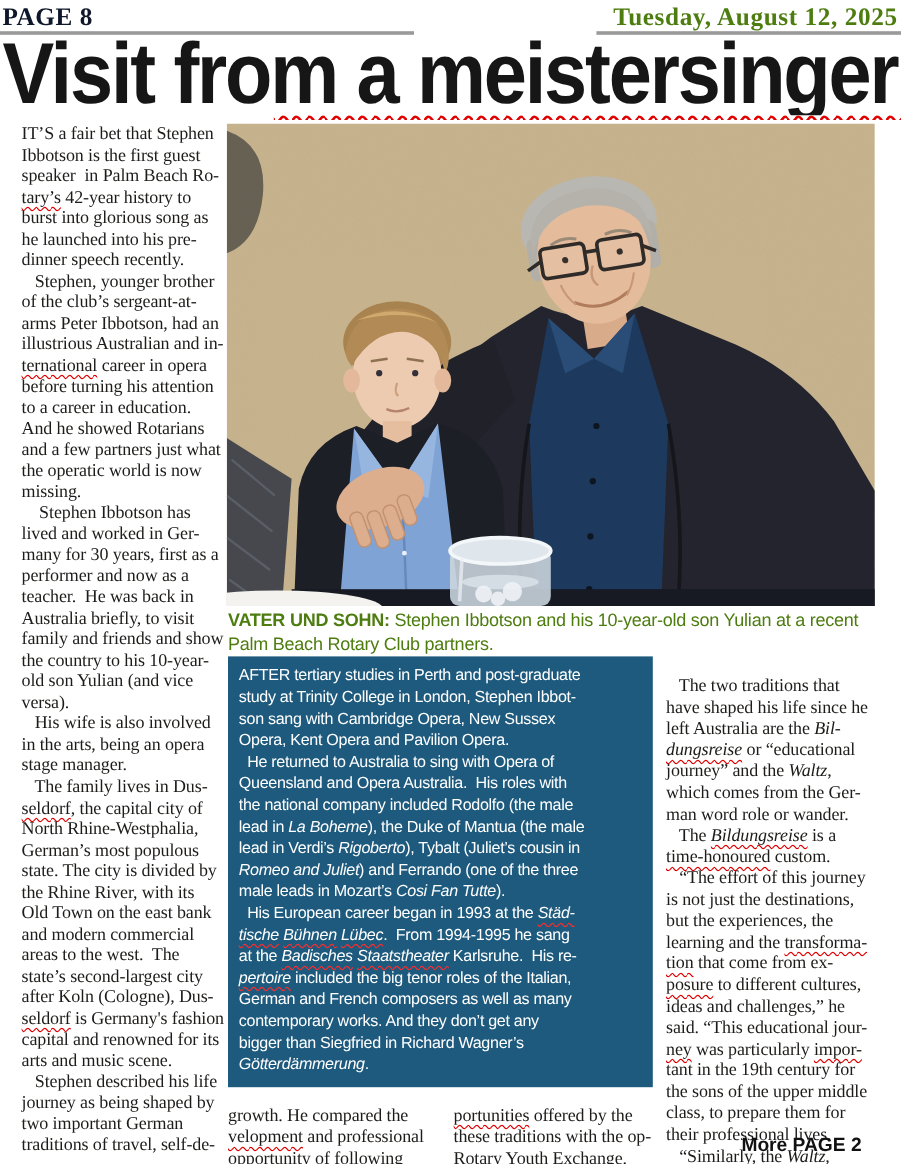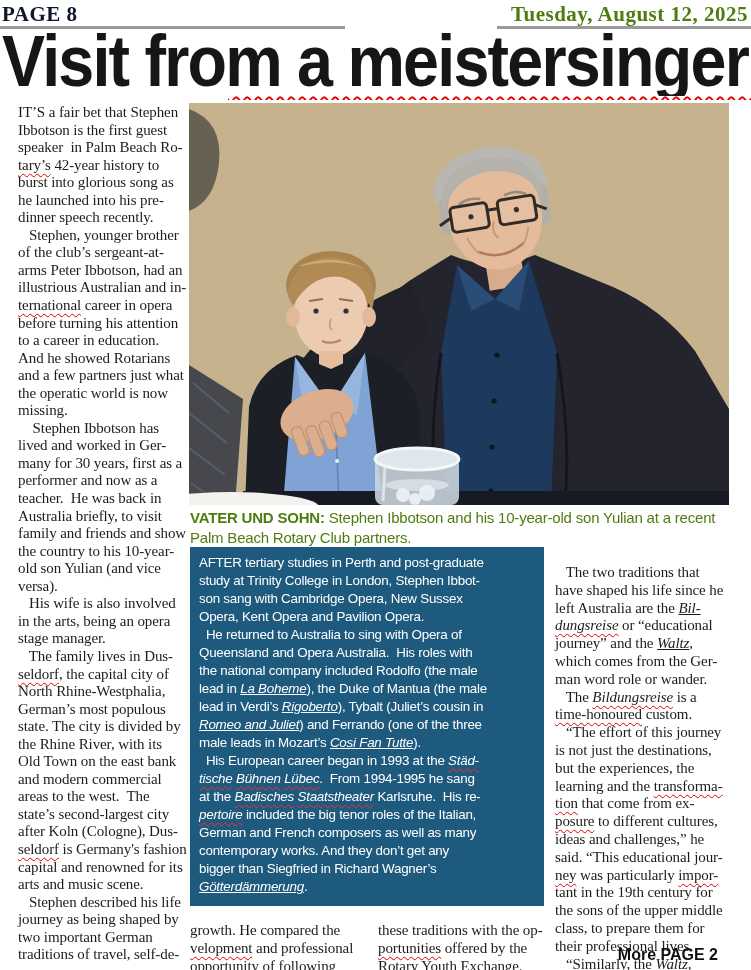--- a/index.html
+++ b/index.html
@@ -35,21 +35,21 @@
   .caption{position:absolute;left:190px;top:508px;width:548px;
            font-family:"Liberation Sans",sans-serif;font-size:15px;line-height:19.5px;
            letter-spacing:-0.2px;color:#4d7c0f;white-space:pre;}
   
   .bluebox{position:absolute;left:190px;top:547px;width:354px;height:359px;background:#1d5a7d;
            box-sizing:border-box;padding:7px 4px 24px 9px;overflow:hidden;
            font-family:"Liberation Sans",sans-serif;font-size:13.4px;line-height:18px;
            letter-spacing:-0.25px;color:#ffffff;white-space:pre;}
   .bluebox .sq{text-decoration-color:#ff2a2a;font-style:italic;}
   
-  .it{font-style:italic;text-decoration:underline;}
+  .it{font-style:italic;}
   .bd{font-weight:bold;}
   .sq{text-decoration-line:underline;text-decoration-style:wavy;text-decoration-color:#e00000;
       text-decoration-thickness:1px;text-underline-offset:2.5px;text-decoration-skip-ink:none;}
   .lk{text-decoration-line:underline;text-decoration-style:double;text-decoration-color:#2b5fd9;
       text-decoration-thickness:2.5px;text-underline-offset:2px;}
   .tl{min-height:1em;}
 </style>
 </head>
 <body>
 
@@ -163,15 +163,15 @@
   </figure>
 
   <div class="caption"><div class="tl"><span class="bd">VATER UND SOHN:</span><span> Stephen Ibbotson and his 10-year-old son Yulian at a recent</span></div><div class="tl"><span>Palm Beach Rotary Club partners.</span></div></div>
 
   <div class="bluebox"><div class="tl"><span>AFTER tertiary studies in Perth and post-graduate</span></div><div class="tl"><span>study at Trinity College in London, Stephen Ibbot-</span></div><div class="tl"><span>son sang with Cambridge Opera, New Sussex</span></div><div class="tl"><span>Opera, Kent Opera and Pavilion Opera.</span></div><div class="tl"><span>  He returned to Australia to sing with Opera of</span></div><div class="tl"><span>Queensland and Opera Australia.  His roles with</span></div><div class="tl"><span>the national company included Rodolfo (the male</span></div><div class="tl"><span>lead in </span><span class="it">La Boheme</span><span>), the Duke of Mantua (the male</span></div><div class="tl"><span>lead in Verdi’s </span><span class="it">Rigoberto</span><span>), Tybalt (Juliet’s cousin in</span></div><div class="tl"><span class="it">Romeo and Juliet</span><span>) and Ferrando (one of the three</span></div><div class="tl"><span>male leads in Mozart’s </span><span class="it">Cosi Fan Tutte</span><span>).</span></div><div class="tl"><span>  His European career began in 1993 at the </span><span class="sq">Städ-</span></div><div class="tl"><span class="sq">tische</span><span> </span><span class="sq">Bühnen</span><span> </span><span class="sq">Lübec</span><span>.  From 1994-1995 he sang</span></div><div class="tl"><span>at the </span><span class="sq">Badisches</span><span> </span><span class="sq">Staatstheater</span><span> Karlsruhe.  His re-</span></div><div class="tl"><span class="sq">pertoire</span><span> included the big tenor roles of the Italian,</span></div><div class="tl"><span>German and French composers as well as many</span></div><div class="tl"><span>contemporary works. And they don’t get any</span></div><div class="tl"><span>bigger than Siegfried in Richard Wagner’s</span></div><div class="tl"><span class="it">Götterdämmerung</span><span>.</span></div></div>
 
   <div class="serifcol col-right"><div class="tl"><span>   The two traditions that</span></div><div class="tl"><span>have shaped his life since he</span></div><div class="tl"><span>left Australia are the </span><span class="it">Bil-</span></div><div class="tl"><span class="it sq">dungsreise</span><span> or “educational</span></div><div class="tl"><span>journey” and the </span><span class="it">Waltz</span><span>,</span></div><div class="tl"><span>which comes from the Ger-</span></div><div class="tl"><span>man word role or wander.</span></div><div class="tl"><span>   The </span><span class="it sq">Bildungsreise</span><span> is a</span></div><div class="tl"><span class="sq">time-honoured</span><span> custom.</span></div><div class="tl"><span>   “The effort of this journey</span></div><div class="tl"><span>is not just the destinations,</span></div><div class="tl"><span>but the experiences, the</span></div><div class="tl"><span>learning and the </span><span class="sq">transforma-</span></div><div class="tl"><span class="sq">tion</span><span> that come from ex-</span></div><div class="tl"><span class="sq">posure</span><span> to different cultures,</span></div><div class="tl"><span>ideas and challenges,” he</span></div><div class="tl"><span>said. “This educational jour-</span></div><div class="tl"><span class="sq">ney</span><span> was particularly </span><span class="sq">impor-</span></div><div class="tl"><span>tant in the 19th century for</span></div><div class="tl"><span>the sons of the upper middle</span></div><div class="tl"><span>class, to prepare them for</span></div><div class="tl"><span>their professional lives.</span></div><div class="tl"><span>   “Similarly, the </span><span class="it">Waltz,</span></div></div>
   <div class="more">More PAGE 2</div>
 
   <div class="serifcol col-b2"><div class="tl"><span>growth. He compared the</span></div><div class="tl"><span class="sq">velopment</span><span> and professional</span></div><div class="tl"><span class="lk">opportunity</span><span> of following</span></div></div>
-  <div class="serifcol col-b3"><div class="tl"><span>these traditions with the op-</span></div><div class="tl"><span class="sq">portunities</span><span> offered by the</span></div><div class="tl"><span>Rotary Youth Exchange.</span></div></div>
+  <div class="serifcol col-b3"><div class="tl"><span class="sq">portunities</span><span> offered by the</span></div><div class="tl"><span>these traditions with the op-</span></div><div class="tl"><span>Rotary Youth Exchange.</span></div></div>
 
 </div>
 
 </body></html>

